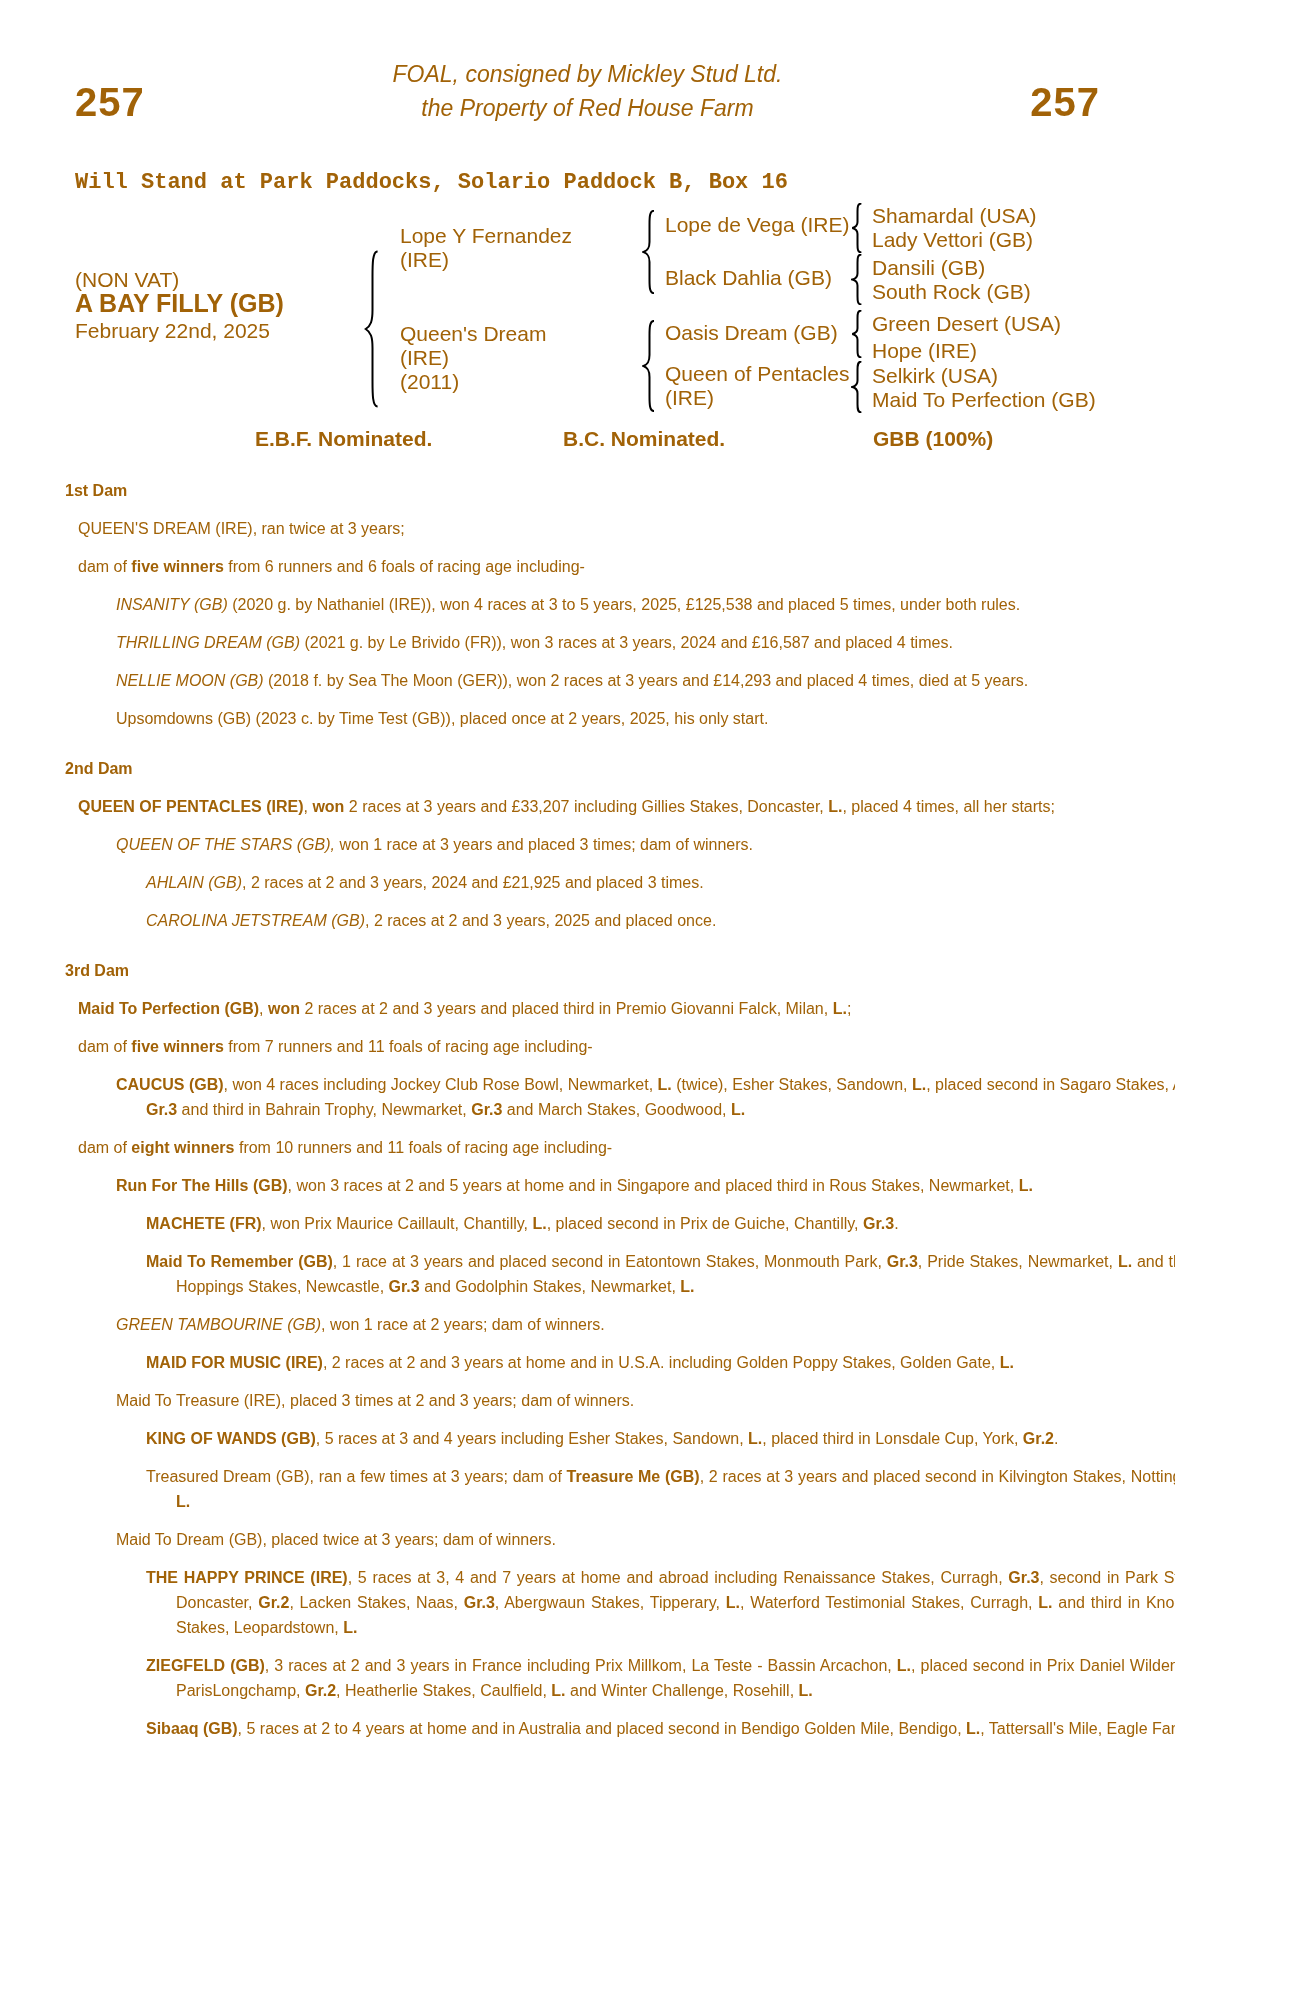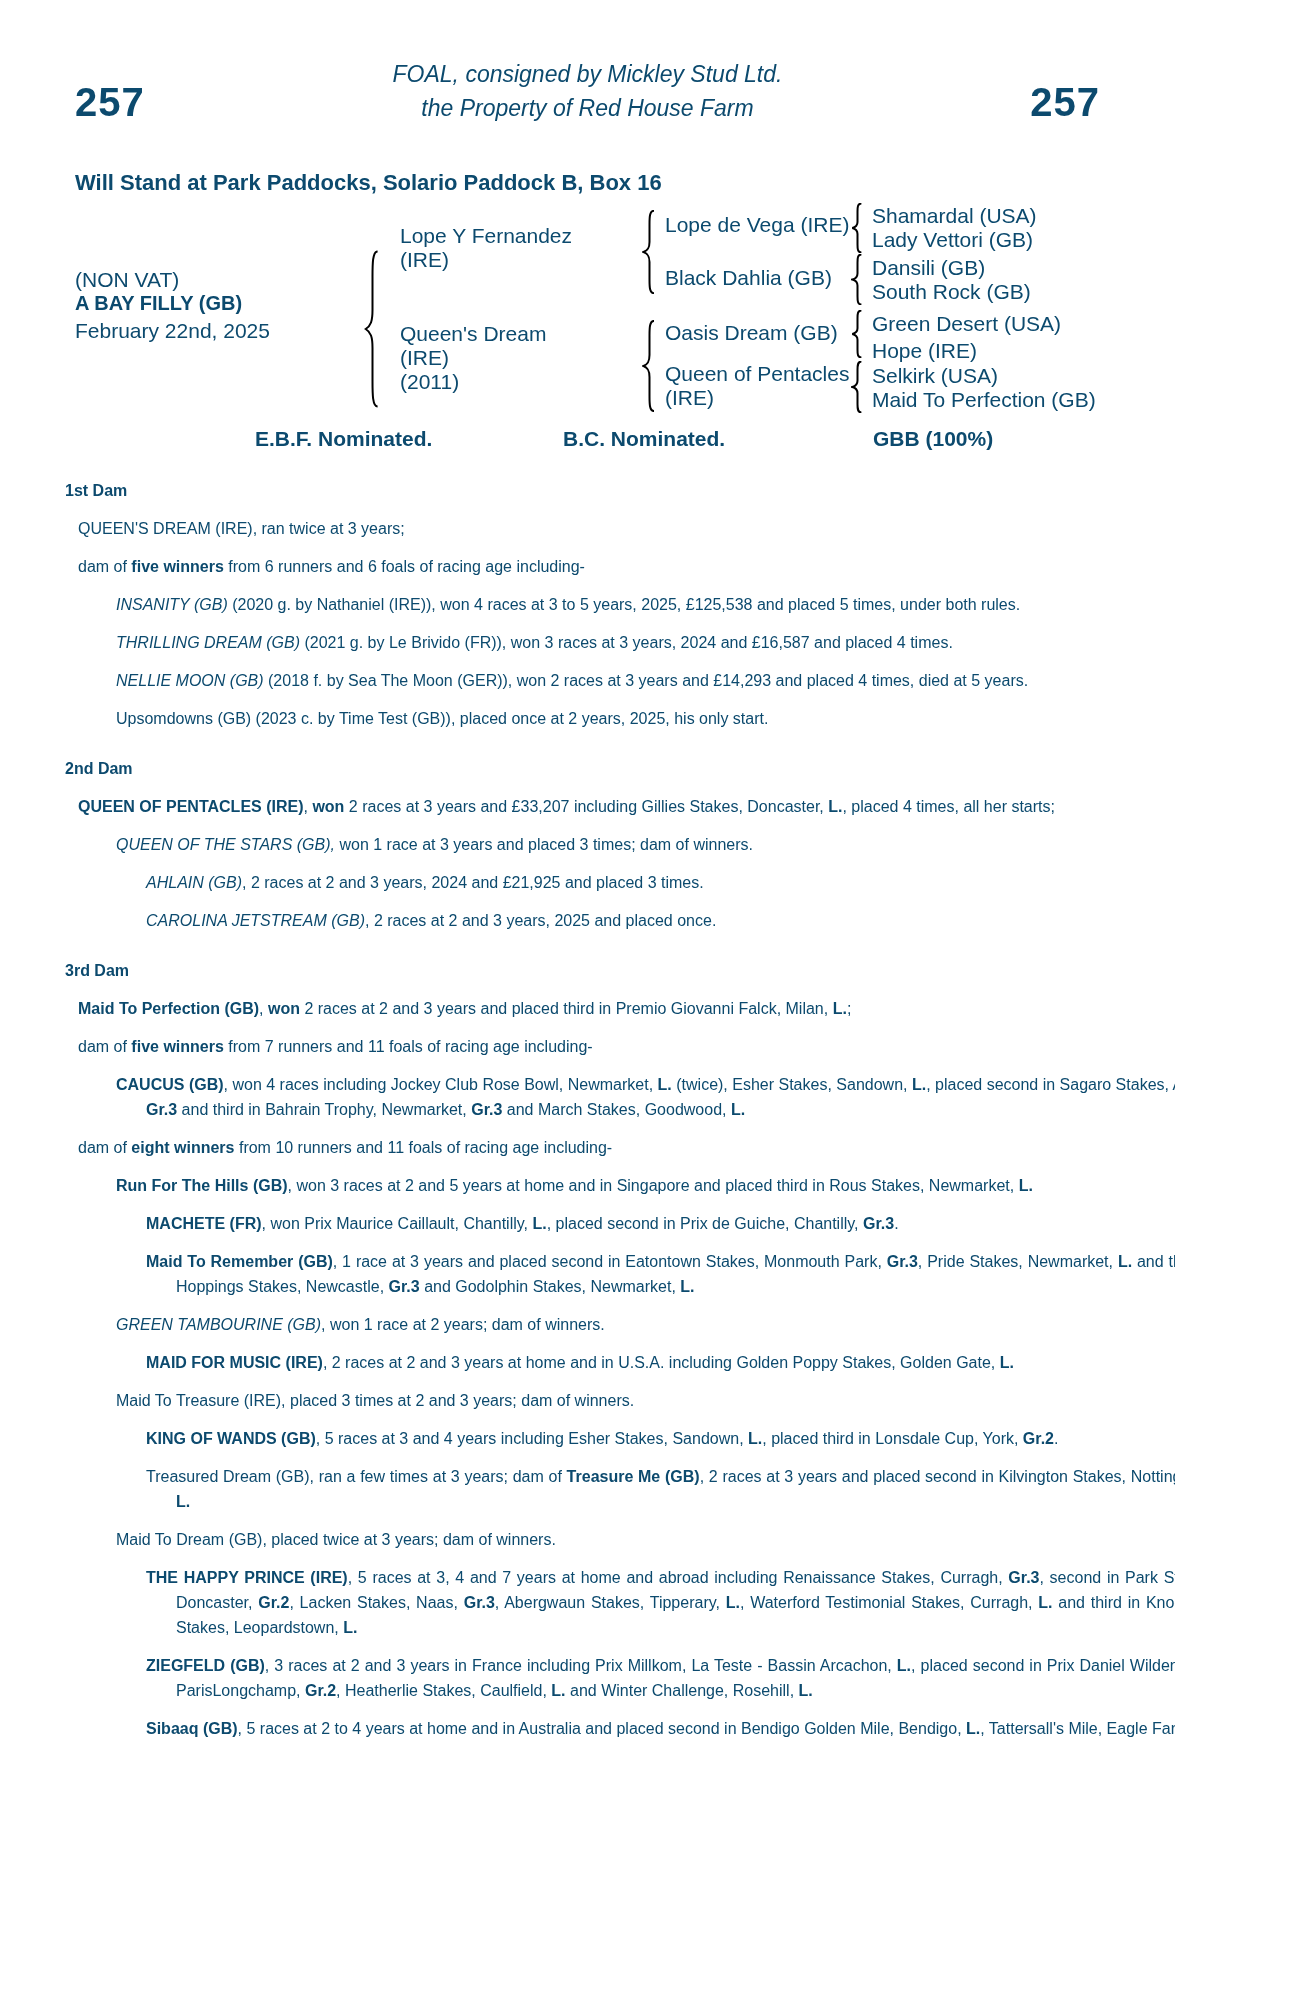--- a/index.html
+++ b/index.html
@@ -1,26 +1,26 @@
 <!DOCTYPE html>
 <html><head>
 <meta charset="utf-8">
 <style>
   html,body { margin:0; padding:0; background:#ffffff; }
   .page {
     position:relative; width:1175px; height:2000px; background:#fff;
-    font-family:"Liberation Sans", sans-serif; color:#0c4a6e; overflow:hidden;
+    font-family:"Liberation Sans", sans-serif; color:#a16207; overflow:hidden;
   }
   .centered-italic { position:absolute; left:0; right:0; text-align:center;
     font-style:italic; font-size:23px; }
   .lot { position:absolute; font-weight:bold; font-size:40px; letter-spacing:1px; }
-  .stand-line { position:absolute; left:75px; top:170px; font-weight:bold; font-size:22px; }
+  .stand-line { position:absolute; left:75px; top:170px; font-weight:bold; font-size:22px;font-family:Liberation Mono, monospace; }
 
   .ped-item { position:absolute; font-size:21px; line-height:24px; white-space:nowrap; }
-  .animal-name { font-weight:bold; font-size:20px; }
+  .animal-name { font-weight:bold; font-size:25px; }
   .brace { position:absolute; }
   .brace svg { display:block; width:100%; height:100%; }
 
   .noms span { position:absolute; top:427px; font-weight:bold; font-size:21px; white-space:nowrap; }
 
   .bodytext { position:absolute; left:65px; top:478px; width:1165px;
     font-size:16px; line-height:25px; text-align:justify; }
   .bodytext p { margin:13px; }
   .dam-heading { font-weight:bold; }
   .gap { margin-top:25px; }

